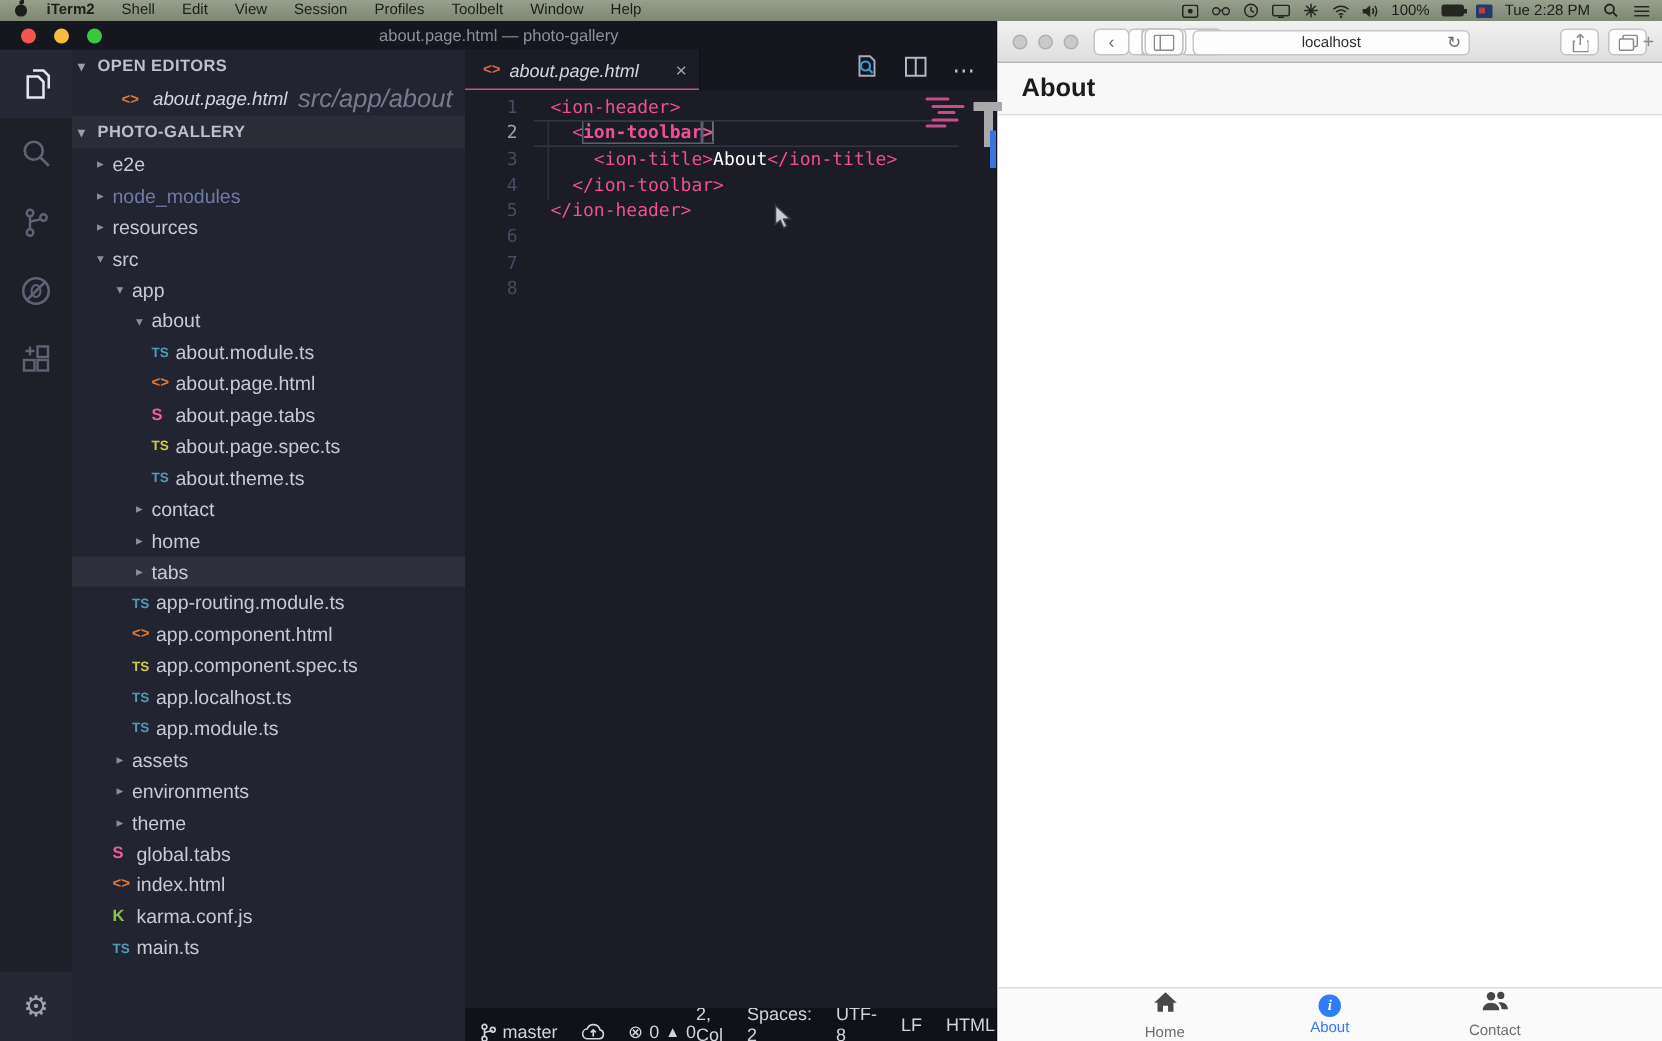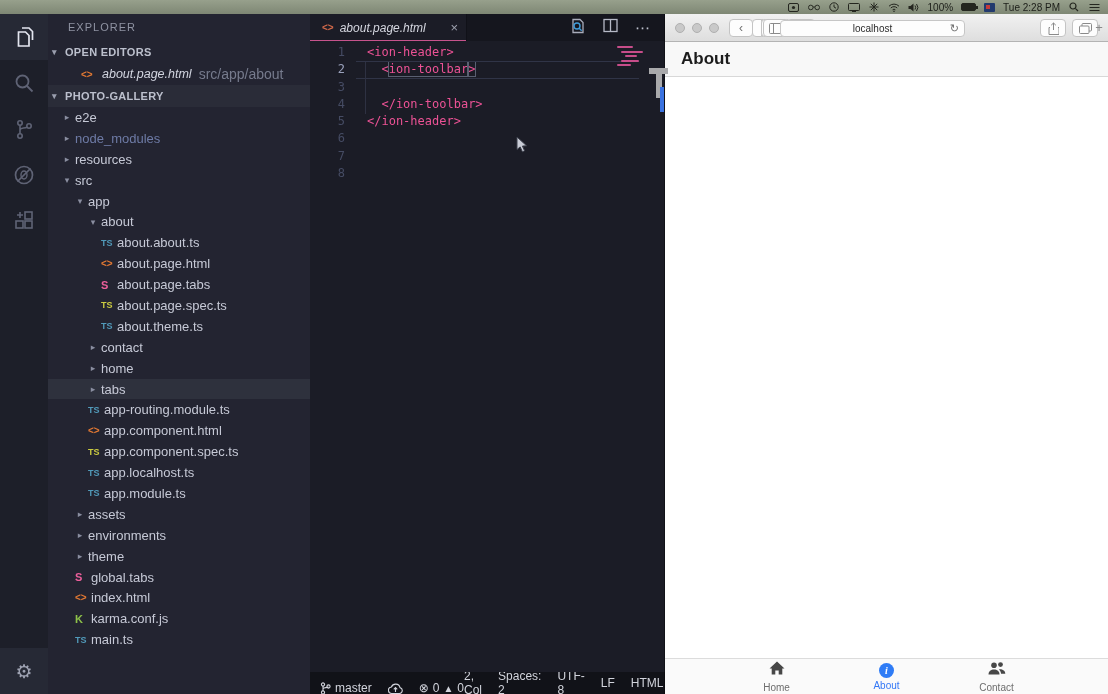--- a/index.html
+++ b/index.html
@@ -41,21 +41,21 @@
   .act-gear { height:46px; display:flex; align-items:center; justify-content:center; color:#9ea2b2; background:#262935; font-size:19px; }
 
   
   #sidebar { width:262px; background:#232431; flex:0 0 262px; display:flex; flex-direction:column; font-size:13px; color:#c6c9d6; overflow:hidden; }
   #explorer-title { height:27px; line-height:27px; padding-left:20px; font-size:11px; letter-spacing:1px; color:#8f93a2; }
   .section-row { height:22px; display:flex; align-items:center; font-size:11px; font-weight:bold; color:#bcc0cd; letter-spacing:.3px; }
   .section-row .arr { width:10px; margin:0 3px 0 4px; font-size:9px; color:#9a9eae; }
   #sec-project { background:#2a2c38; }
   #open-editor-item { height:22px; display:flex; align-items:center; padding-left:33px; font-size:12.5px; }
   .oe-file { font-style:italic; color:#d2d5e0; margin-left:5px; }
-  .oe-path { color:#767b8d; margin-left:7px; font-size:14px; }
+  .oe-path { font-style:italic; color:#767b8d; margin-left:7px; font-size:17px; }
   #file-tree { flex:1; overflow:hidden; }
   .trow { height:20.9px; display:flex; align-items:center; cursor:pointer; }
   .trow.sel { background:#2e313d; }
   .trow .arr { font-size:9px; color:#8a8ea0; width:10px; margin-right:3px; text-align:center; flex:0 0 10px; }
   .ficon { width:16px; flex:0 0 16px; font-size:9px; font-weight:bold; text-align:left; }
   .ficon.i-ts { color:#519aba; }
   .ficon.i-tsy { color:#cbcb41; }
   .ficon.i-html { color:#e37933; font-size:10px; }
   .ficon.i-scss { color:#ec5f9b; font-size:11px; }
   .ficon.i-karma { color:#8dc149; font-size:11px; }
@@ -73,40 +73,40 @@
   #editor-actions .dots { font-size:15px; letter-spacing:1px; }
 
   
   #code { flex:1; position:relative; font-family:"DejaVu Sans Mono", monospace; font-size:12px; line-height:17.3px; padding-top:3px; background:#1b1c26; }
   .cline { display:flex; height:17.3px; white-space:pre; }
   .lnum { width:44px; flex:0 0 44px; text-align:right; padding-right:9px; color:#454b63; }
   .lnum.on { color:#9aa1bc; }
   .ltext { margin-left:13px; }
   .cl-tag { color:#ec5295; }
   .cl-text { color:#ffffff; }
-  .boxed { outline:1px solid #5a6072; }
+  .boxed { outline:1px solid #5a6072;font-weight:bold; }
   .caret { display:inline-block; width:1px; height:13px; background:#dfe2ec; vertical-align:-2px; }
   #curline { position:absolute; left:46px; right:26px; top:19.5px; height:18.5px; border-top:1px solid #303447; border-bottom:1px solid #303447; }
   #indent-guide { position:absolute; left:55px; top:21px; width:1px; height:52px; background:#2e3142; }
   #minimap { position:absolute; right:14px; top:5px; width:34px; }
   #minimap .mm { height:2px; background:#c74d8a; margin-bottom:2.5px; border-radius:1px; }
 
   
   #statusbar { height:22px; background:#111218; flex:0 0 22px; display:flex; align-items:center; color:#d2d4dc; font-size:12px; padding:0 12px 0 10px; }
-  .sb-left { display:flex; align-items:flex-end; gap:16px;margin-top:10px; }
+  .sb-left { display:flex; align-items:flex-start; gap:16px;margin-top:10px; }
   .sb-grp { display:flex; align-items:center; gap:4px; }
   .sb-right { margin-left:auto; display:flex; align-items:center; gap:16px; }
   .sb-ico { display:flex; align-items:center; }
 
   
   #safari { position:absolute; left:665px; top:14px; width:443px; height:680px; background:#ffffff; display:flex; flex-direction:column; box-shadow:-1px 0 0 rgba(0,0,0,.35); }
   #sf-toolbar { height:28px; background:linear-gradient(#f1f1f1,#dedede); border-bottom:1px solid #b3b3b3; position:relative; flex:0 0 28px; }
   .sf-tl { position:absolute; top:9px; width:10px; height:10px; border-radius:50%; background:#c9c9c9; border:1px solid #b0b0b0; }
   .sf-btn { position:absolute; top:5px; height:18px; background:#fdfdfd; border:1px solid #c4c4c4; border-radius:4px; display:flex; align-items:center; justify-content:center; color:#6f6f6f; font-size:12px; }
-  #sf-url { position:absolute; left:115px; top:6px; width:185px; height:17px; background:#fdfdfd; border:1px solid #c6c6c6; border-radius:4px; font-size:10px; color:#2c2c2c; display:flex; align-items:center; justify-content:center; }
+  #sf-url { position:absolute; left:130px; top:6px; width:185px; height:17px; background:#fdfdfd; border:1px solid #c6c6c6; border-radius:4px; font-size:10px; color:#2c2c2c; display:flex; align-items:center; justify-content:center; }
   #sf-reload { position:absolute; right:5px; color:#6a6a6a; font-size:11px; }
   #sf-plus { position:absolute; right:2px; top:6px; color:#8a8a8a; font-size:13px; width:14px; text-align:center; }
   #sf-header { height:35px; background:#f8f8f8; border-bottom:1px solid #d8d8d8; display:flex; align-items:center; flex:0 0 35px; }
   #sf-page-title { font-size:17px; font-weight:600; color:#1c1c1c; padding-left:16px; }
   #sf-content { flex:1; background:#ffffff; }
   #sf-tabbar { height:36px; background:#fafafa; border-top:1px solid #dcdcdc; display:flex; justify-content:center; flex:0 0 36px; }
   .sf-tab { width:110px; display:flex; flex-direction:column; align-items:center; justify-content:center; gap:2px; color:#6d6d6d; cursor:pointer; }
   .sf-tab .tab-txt { font-size:10px; }
   .sf-tab.active { color:#3478f6; }
   .info-badge { width:15px; height:15px; border-radius:50%; background:#2f7cf6; color:#fff; font-size:10px; font-weight:bold; display:flex; align-items:center; justify-content:center; font-family:"Liberation Serif", serif; font-style:italic; }
@@ -114,20 +114,32 @@
   
   #artifact-t { position:absolute; left:649px; top:68px; width:19px; height:6px; background:#a9a9ab; }
   #artifact-t:after { content:""; position:absolute; left:7px; top:6px; width:6px; height:24px; background:#a9a9ab; }
   #artifact-strip { position:absolute; left:660px; top:87px; width:4px; height:25px; background:#3a72e0; }
   #mouse-pointer { position:absolute; left:516px; top:136px; }
 </style>
 </head>
 <body>
 
 <div id="menubar">
+  <div class="mb-left">
+    <span class="apple-logo"></span>
+    <span class="mb-item bold">iTerm2</span>
+    <span class="mb-item">Shell</span>
+    <span class="mb-item">Edit</span>
+    <span class="mb-item">View</span>
+    <span class="mb-item">Session</span>
+    <span class="mb-item">Profiles</span>
+    <span class="mb-item">Toolbelt</span>
+    <span class="mb-item">Window</span>
+    <span class="mb-item">Help</span>
+  </div>
   <div class="mb-right">
     <span class="mb-ic">
         <svg width="11" height="9" viewBox="0 0 11 9">
           <rect x="0.5" y="0.5" width="10" height="8" rx="1.5" fill="none" stroke="currentColor"></rect>
           <circle cx="5.5" cy="4.5" r="1.6" fill="currentColor"></circle>
         </svg>
       </span>
     <span class="mb-ic">
         <svg width="13" height="8" viewBox="0 0 13 8">
           <circle cx="3" cy="4.5" r="2.5" fill="none" stroke="currentColor"></circle>
@@ -176,20 +188,26 @@
       </span>
     <span class="mb-ic">
         <svg width="11" height="9" viewBox="0 0 11 9">
           <path d="M0.5 1.5h10M0.5 4.5h10M0.5 7.5h10" stroke="currentColor"></path>
         </svg>
       </span>
   </div>
 </div>
 
 <div id="vscode">
+  <div id="vs-titlebar">
+    <span class="tl r"></span>
+    <span class="tl y"></span>
+    <span class="tl g"></span>
+    <span id="vs-title">about.page.html — photo-gallery</span>
+  </div>
   <div id="vs-body">
     <div id="activitybar">
       <div class="act-item active">
         <svg width="24" height="24" viewBox="0 0 24 24">
             <path d="M10 3h7l3.5 3.5V15" fill="none" stroke="currentColor" stroke-width="1.7"></path>
             <path d="M6.5 7h7L17 10.5V21h-10.5z" fill="none" stroke="currentColor" stroke-width="1.7"></path>
           </svg>
       </div>
       <div class="act-item">
         <svg width="24" height="24" viewBox="0 0 24 24">
@@ -218,21 +236,20 @@
             <rect x="13" y="12" width="7" height="7" fill="none" stroke="currentColor" stroke-width="1.6"></rect>
             <rect x="13" y="3" width="7" height="7" fill="none" stroke="currentColor" stroke-width="1.6"></rect>
             <path d="M8 3v6M5 6h6" stroke="currentColor" stroke-width="1.6"></path>
           </svg>
       </div>
       <div class="act-spacer"></div>
       <div class="act-gear">⚙</div>
     </div>
 
     <div id="sidebar">
-      <div id="explorer-title">EXPLORER</div>
       <div class="section-row">
         <span class="arr">▾</span>
         <span>OPEN EDITORS</span>
       </div>
       <div id="open-editor-item">
         <span class="ficon i-html">&lt;&gt;</span>
         <span class="oe-file">about.page.html</span>
         <span class="oe-path">src/app/about</span>
       </div>
       <div class="section-row" id="sec-project">
@@ -259,21 +276,21 @@
           <div class="trow" style="padding-left: 27px;">
             <span class="arr">▾</span>
             <span class="tlabel">app</span>
           </div>
           <div class="trow" style="padding-left: 40px;">
             <span class="arr">▾</span>
             <span class="tlabel">about</span>
           </div>
           <div class="trow" style="padding-left: 53px;">
             <span class="ficon i-ts">TS</span>
-            <span class="tlabel">about.about.ts</span>
+            <span class="tlabel">about.module.ts</span>
           </div>
           <div class="trow" style="padding-left: 53px;">
             <span class="ficon i-html">&lt;&gt;</span>
             <span class="tlabel">about.page.html</span>
           </div>
           <div class="trow" style="padding-left: 53px;">
             <span class="ficon i-scss">S</span>
             <span class="tlabel">about.page.tabs</span>
           </div>
           <div class="trow" style="padding-left: 53px;">
@@ -370,21 +387,21 @@
           </span>
           <span class="dots">⋯</span>
         </div>
       </div>
       <div id="code">
         <div id="curline"></div>
         <div id="indent-guide"></div>
         <div id="code-lines">
             <div class="cline"><span class="lnum">1</span><span class="ltext"><span class="cl-tag">&lt;ion-header&gt;</span></span></div>
             <div class="cline"><span class="lnum on">2</span><span class="ltext"><span class="cl-tag">  &lt;</span><span class="cl-tag boxed">ion-toolbar</span><span class="cl-tag boxed">&gt;</span><span class="caret"></span></span></div>
-            <div class="cline"><span class="lnum">3</span></div>
+            <div class="cline"><span class="lnum">3</span><span class="ltext"><span class="cl-tag">    &lt;ion-title&gt;</span><span class="cl-text">About</span><span class="cl-tag">&lt;/ion-title&gt;</span></span></div>
             <div class="cline"><span class="lnum">4</span><span class="ltext"><span class="cl-tag">  &lt;/ion-toolbar&gt;</span></span></div>
             <div class="cline"><span class="lnum">5</span><span class="ltext"><span class="cl-tag">&lt;/ion-header&gt;</span></span></div>
             <div class="cline"><span class="lnum">6</span><span class="ltext"></span></div>
             <div class="cline"><span class="lnum">7</span></div>
             <div class="cline"><span class="lnum">8</span><span class="ltext"></span></div>
           </div>
         <div id="minimap">
           <div class="mm" style="width:16px"></div>
           <div class="mm" style="width:22px; margin-left:4px"></div>
           <div class="mm" style="width:12px; margin-left:8px"></div>

